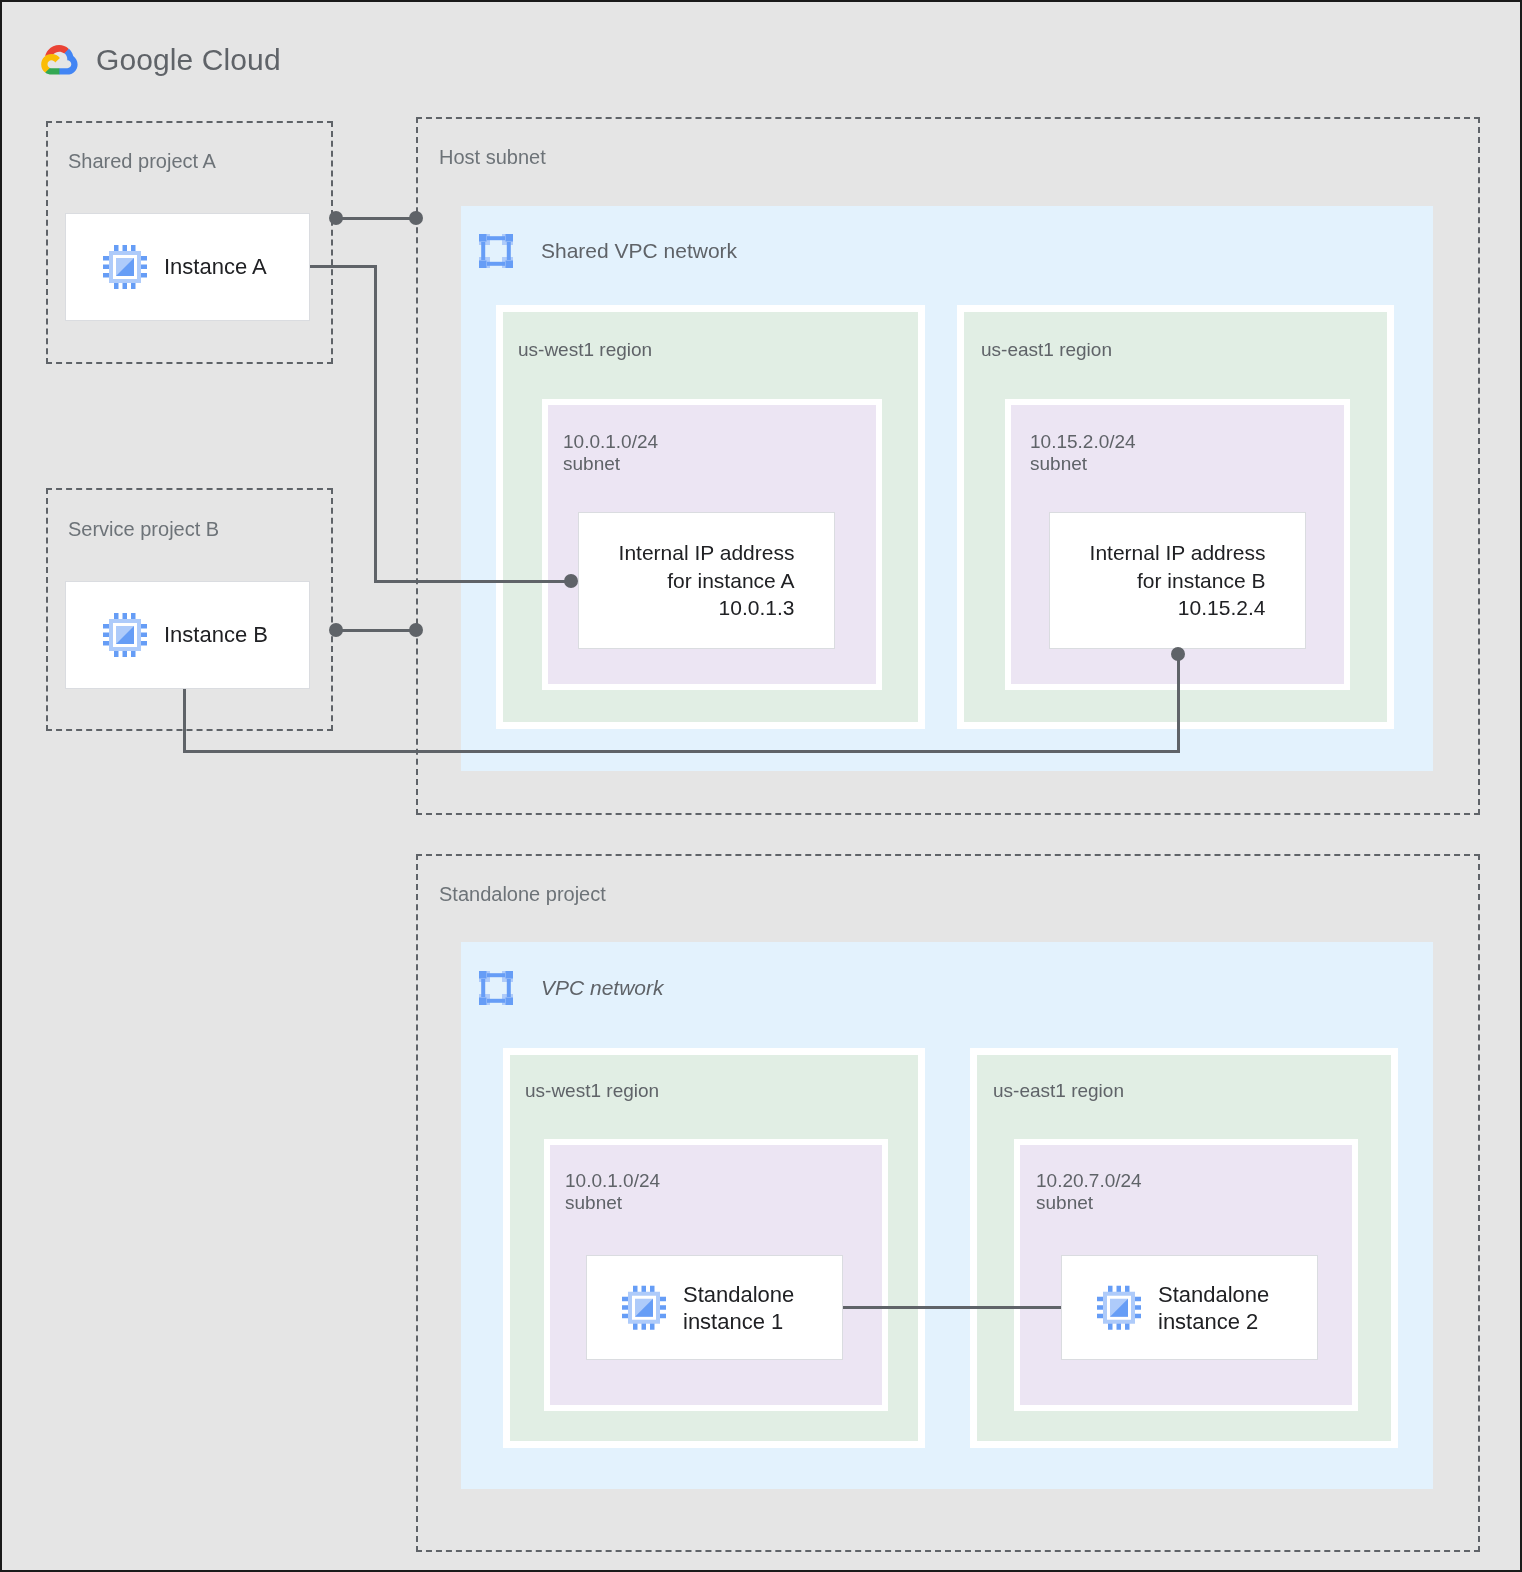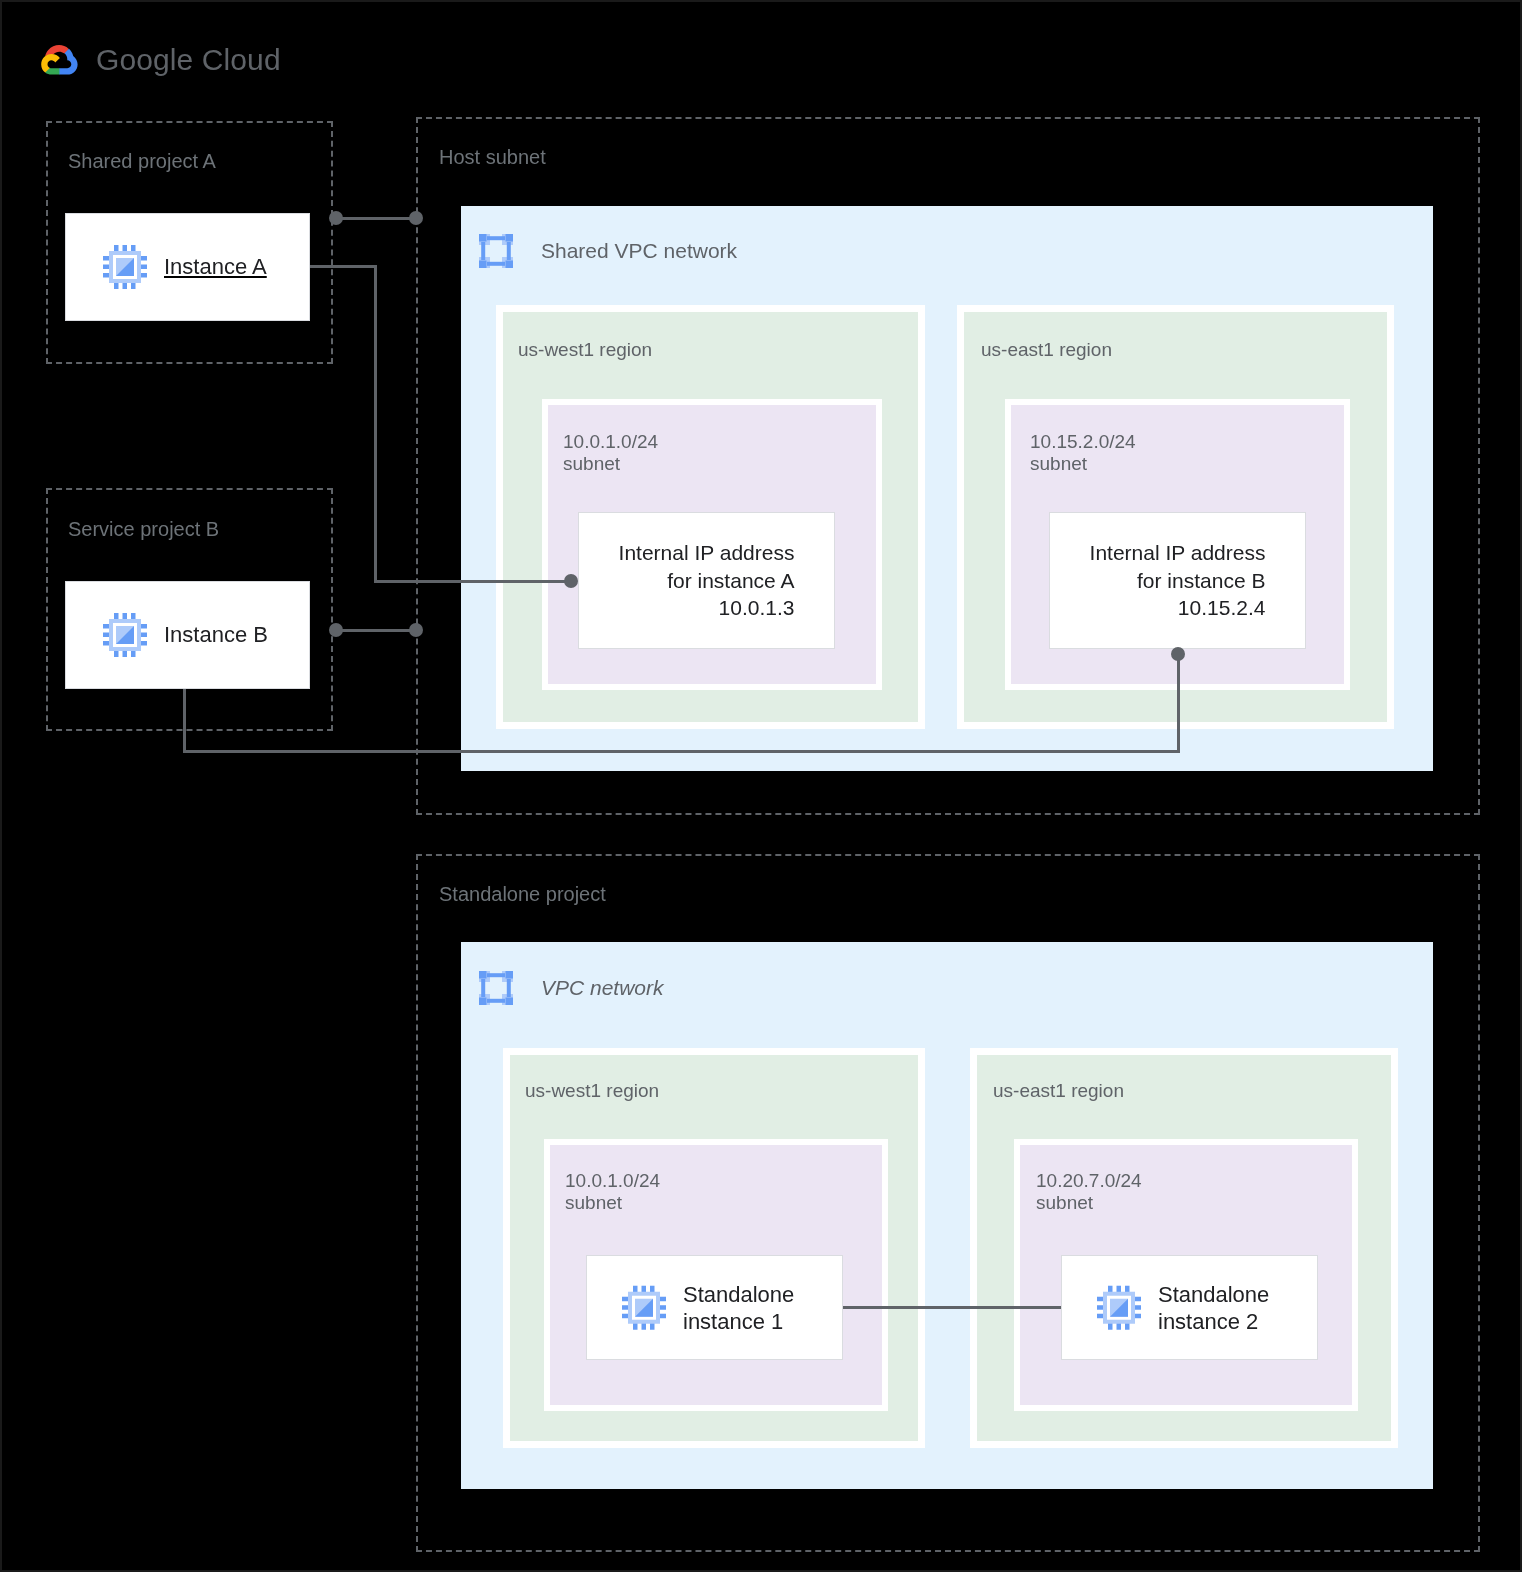--- a/index.html
+++ b/index.html
@@ -4,21 +4,21 @@
 <style>
   html, body {
     margin: 0;
     padding: 0;
     background: #ffffff;
   }
   #canvas {
     position: relative;
     width: 1522px;
     height: 1572px;
-    background: #000000;
+    background: #e5e5e5;
     border: 2px solid #1a1a1a;
     box-sizing: border-box;
     font-family: "Liberation Sans", sans-serif;
     overflow: hidden;
   }
 
   
   .gc-logo {
     position: absolute;
     left: 36px;
@@ -158,21 +158,21 @@
         <path d="M13.5 14.1 C7.8 14.1 3.2 18.7 3.2 24.4 C3.2 27.7 4.8 30.7 7.2 32.6 L11.9 27.9 C10.4 27.2 9.5 25.8 9.5 24.2 C9.5 22.0 11.3 20.3 13.5 20.3 C15.1 20.3 16.5 21.2 17.2 22.6 L21.9 17.9 C20.0 15.5 17.0 14.1 13.5 14.1 Z" fill="#fbbc05"></path>
       </svg>
     </span>
     <span class="gc-logo-text"><b>Google</b> <span>Cloud</span></span>
   </div>
 
   <div class="proj" style="left:44px; top:119px; width:287px; height:243px;"></div>
   <div class="proj-label" style="left:66px; top:148px;">Shared project A</div>
 
   <div class="card" style="left:63px; top:211px; width:245px; height:108px;">
-    <div class="inst-row" style="position:absolute; left:36px; top:50%; transform:translateY(-50%);text-decoration:underline;">
+    <div class="inst-row" style="position:absolute; left:36px; top:50%; transform:translateY(-50%);">
       <span>
         <svg width="46" height="46" viewBox="0 0 46 46">
           <g fill="#669df6">
             <rect x="12" y="1" width="4.5" height="7"></rect>
               <rect x="20.5" y="1" width="4.5" height="7"></rect>
               <rect x="29" y="1" width="4.5" height="7"></rect>
             <rect x="12" y="38" width="4.5" height="7"></rect>
               <rect x="20.5" y="38" width="4.5" height="7"></rect>
               <rect x="29" y="38" width="4.5" height="7"></rect>
             <rect x="1" y="12" width="7" height="4.5"></rect>

